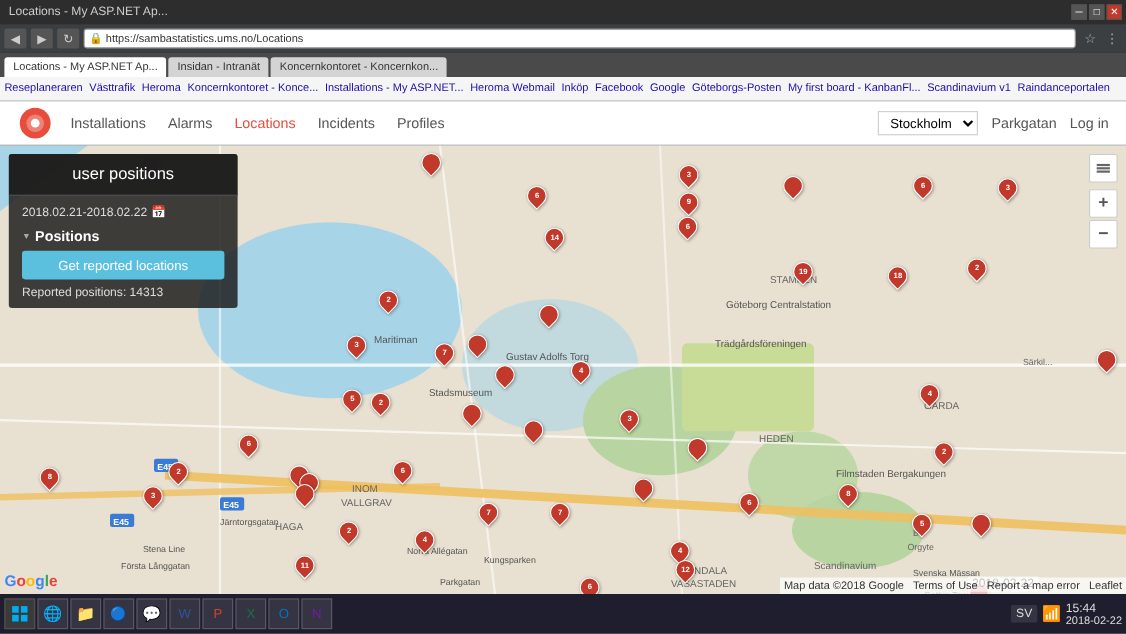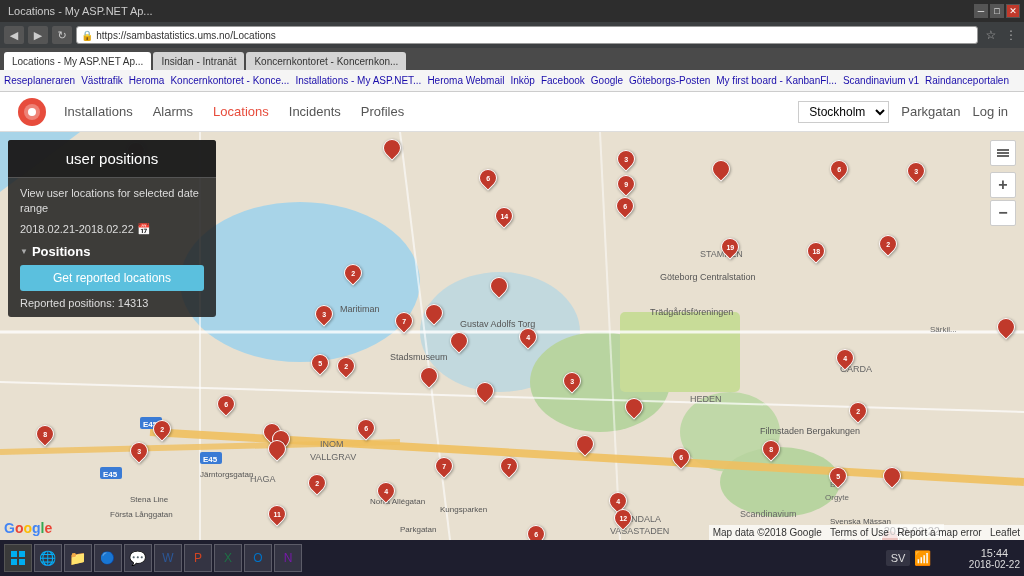--- a/index.html
+++ b/index.html
@@ -243,21 +243,21 @@
       align-items: center;
       padding: 0 4px;
       gap: 2px;
       position: relative;
     }
     .taskbar-start { background: #3a3a3a; border: 1px solid #555; width: 28px; height: 28px; display: flex; align-items: center; justify-content: center; cursor: pointer; }
     .taskbar-btn { background: rgba(255,255,255,0.1); border: 1px solid rgba(255,255,255,0.2); width: 28px; height: 28px; display: flex; align-items: center; justify-content: center; cursor: pointer; font-size: 14px; }
     .taskbar-spacer { flex: 1; }
     .taskbar-sys { display: flex; align-items: center; gap: 4px; }
     .taskbar-lang { color: #ddd; font-size: 11px; background: rgba(255,255,255,0.1); padding: 2px 5px; border-radius: 2px; }
-    .taskbar-time { color: #ddd; font-size: 11px; text-align: center; margin-left: 33px; }
+    .taskbar-time { color: #ddd; font-size: 11px; text-align: left; }
     .taskbar-network { color: #ddd; font-size: 14px; }
   </style>
 </head>
 <body>
 
 <div class="window-chrome">
   <div class="window-chrome-left">
     <span style="color:#ccc;font-size:11px;margin-left:4px;">Locations - My ASP.NET Ap...</span>
   </div>
   <div style="display:flex;gap:2px;">
@@ -639,21 +639,20 @@
 
     
     <div class="map-attribution">
       Map data ©2018 Google &nbsp; Terms of Use &nbsp; Report a map error &nbsp; Leaflet
     </div>
   </div>
 
   <div class="left-panel">
     <div class="panel-title">user positions</div>
     <div class="panel-body">
-      <div class="panel-desc">View user locations for selected date range</div>
       <div class="panel-date">
         <span>2018.02.21-2018.02.22</span>
         <span>📅</span>
       </div>
       <div class="panel-section-title">Positions</div>
       <button class="get-positions-btn">Get reported locations</button>
       <div class="reported-positions">Reported positions: 14313</div>
     </div>
   </div>
 

